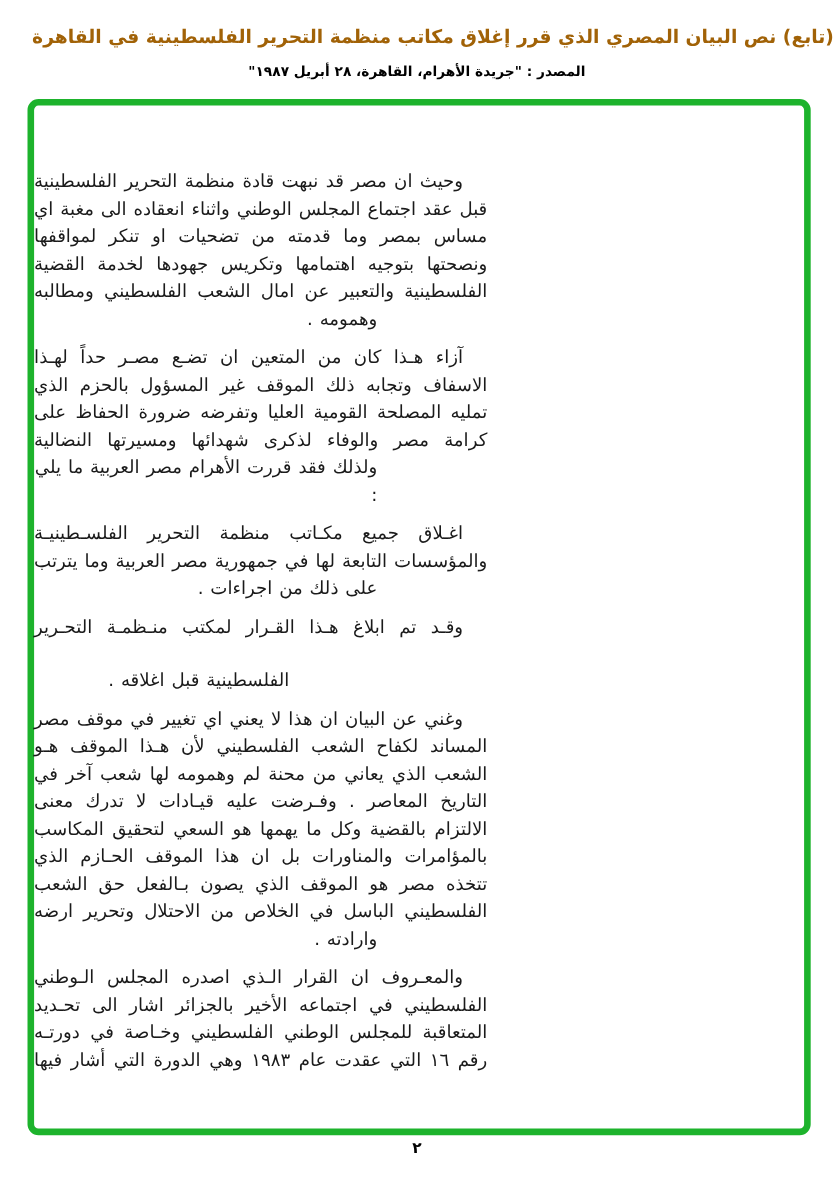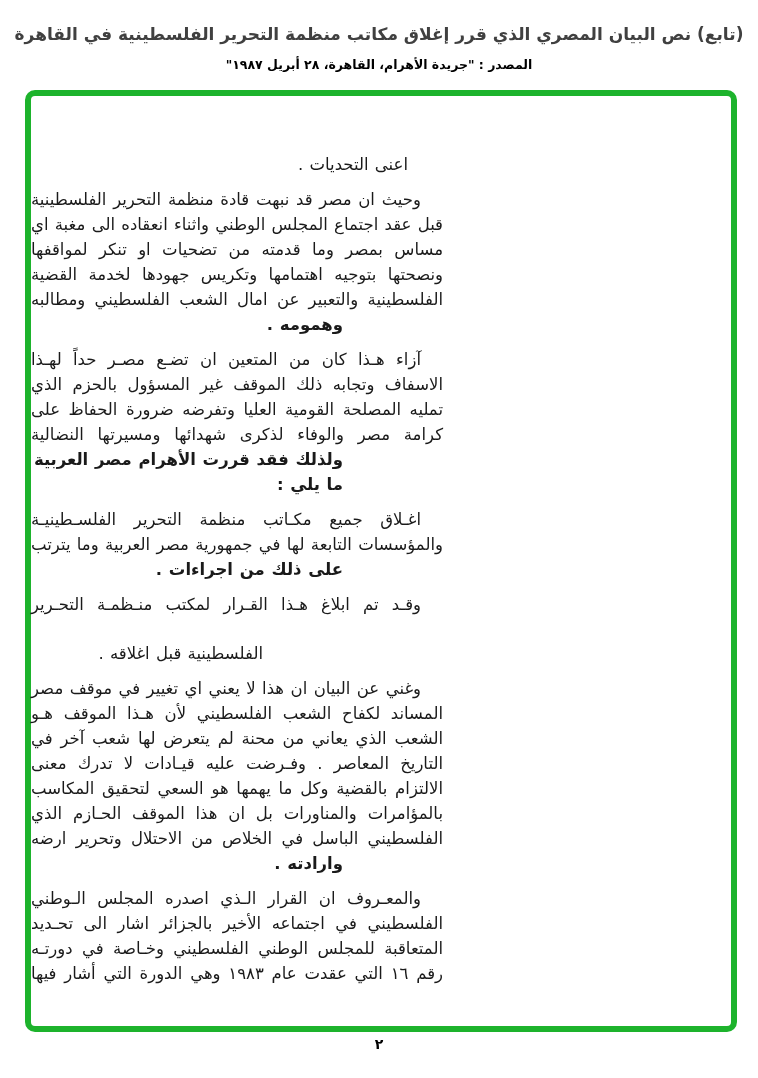--- a/index.html
+++ b/index.html
@@ -10,25 +10,24 @@
   body {
     position: relative;
     width: 758px;
     height: 1078px;
     font-family: "DejaVu Sans", sans-serif;
     color: #161616;
     overflow: hidden;
   }
   .page-title {
     direction: rtl;
-    text-align: center;
     margin-top: 24px;
     font-size: 17px;
     font-weight: bold;
-    color: #404040;
+    color: #a16207;
     letter-spacing: 0;
   }
   .source-line {
     direction: rtl;
     text-align: center;
     margin-top: 13px;
     font-size: 12.5px;
     font-weight: bold;
     color: #000000;
   }
@@ -57,21 +56,21 @@
     text-align-last: justify;
     word-spacing: 1px;
   }
   .line.first { padding-right: 22px; }
   
   .line.end-sm, .line.end-md, .line.end-lg {
     text-align: right;
     text-align-last: right;
   }
   .line.end-sm { padding-right: 35px; }
-  .line.end-md { padding-right: 100px; font-weight: bold; }
+  .line.end-md { padding-right: 100px; }
   .line.end-lg { padding-right: 180px; margin-top: 24px; }
   
   .page-number {
     position: absolute;
     left: 0;
     top: 1036px;
     width: 100%;
     text-align: center;
     font-size: 14px;
     font-weight: bold;
@@ -80,23 +79,20 @@
 </style>
 </head>
 <body style="--frame-green: #1db32c; color: rgb(26, 26, 26);">
 
 <div class="page-title">(تابع) نص البيان المصري الذي قرر إغلاق مكاتب منظمة التحرير الفلسطينية في القاهرة</div>
 
 <div class="source-line">المصدر :  "جريدة الأهرام، القاهرة، ٢٨ أبريل ١٩٨٧"</div>
 
 <div class="doc-frame">
   <div class="text-col" id="text-col">
-      <div class="para">
-        <div class="line end-sm">اعنى التحديات .</div>
-      </div>
       <div class="para">
         <div class="line first">وحيث ان مصر قد نبهت قادة منظمة التحرير الفلسطينية</div>
         <div class="line">قبل عقد اجتماع المجلس الوطني واثناء انعقاده الى مغبة اي</div>
         <div class="line">مساس بمصر وما قدمته من تضحيات او تنكر لمواقفها</div>
         <div class="line">ونصحتها بتوجيه اهتمامها وتكريس جهودها لخدمة القضية</div>
         <div class="line">الفلسطينية والتعبير عن امال الشعب الفلسطيني ومطالبه</div>
         <div class="line end-md">وهمومه .</div>
       </div>
       <div class="para">
         <div class="line first">آزاء هـذا كان من المتعين ان تضـع مصـر حداً لهـذا</div>
@@ -110,24 +106,25 @@
         <div class="line">والمؤسسات التابعة لها في جمهورية مصر العربية وما يترتب</div>
         <div class="line end-md">على ذلك من اجراءات .</div>
       </div>
       <div class="para">
         <div class="line first">وقـد تم ابلاغ هـذا القـرار لمكتب منـظمـة التحـرير</div>
         <div class="line end-lg">الفلسطينية قبل اغلاقه .</div>
       </div>
       <div class="para">
         <div class="line first">وغني عن البيان ان هذا لا يعني اي تغيير في موقف مصر</div>
         <div class="line">المساند لكفاح الشعب الفلسطيني لأن هـذا الموقف هـو</div>
-        <div class="line">الشعب الذي يعاني من محنة لم يتعرض لها شعب آخر في</div>
+        <div class="line">الشعب الذي يعاني من محنة لم وهمومه لها شعب آخر في</div>
         <div class="line">التاريخ المعاصر . وفـرضت عليه قيـادات لا تدرك معنى</div>
         <div class="line">الالتزام بالقضية وكل ما يهمها هو السعي لتحقيق المكاسب</div>
         <div class="line">بالمؤامرات والمناورات بل ان هذا الموقف الحـازم الذي</div>
+        <div class="line">تتخذه مصر هو الموقف الذي يصون بـالفعل حق الشعب</div>
         <div class="line">الفلسطيني الباسل في الخلاص من الاحتلال وتحرير ارضه</div>
         <div class="line end-md">وارادته .</div>
       </div>
       <div class="para">
         <div class="line first">والمعـروف ان القرار الـذي اصدره المجلس الـوطني</div>
         <div class="line">الفلسطيني في اجتماعه الأخير بالجزائر اشار الى تحـديد</div>
         <div class="line">المتعاقبة للمجلس الوطني الفلسطيني وخـاصة في دورتـه</div>
         <div class="line end-full">رقم ١٦ التي عقدت عام ١٩٨٣ وهي الدورة التي أشار فيها</div>
       </div>
     </div>

